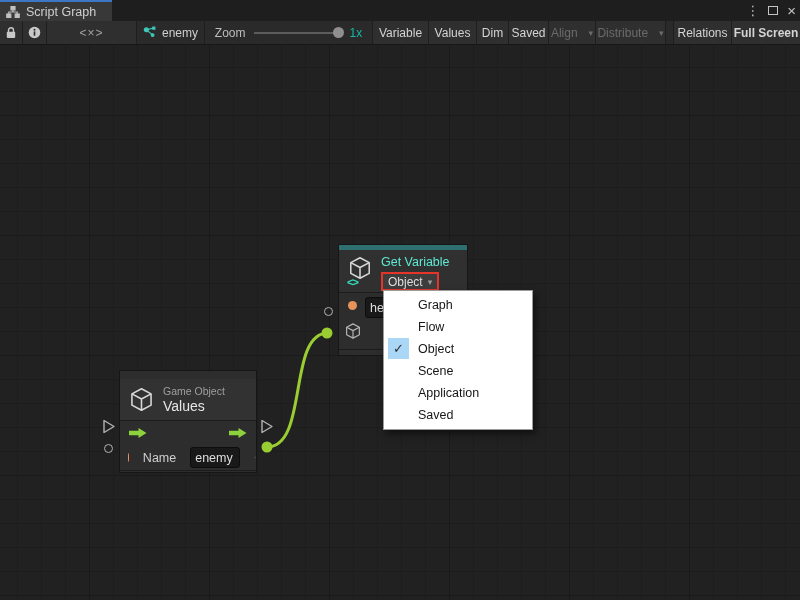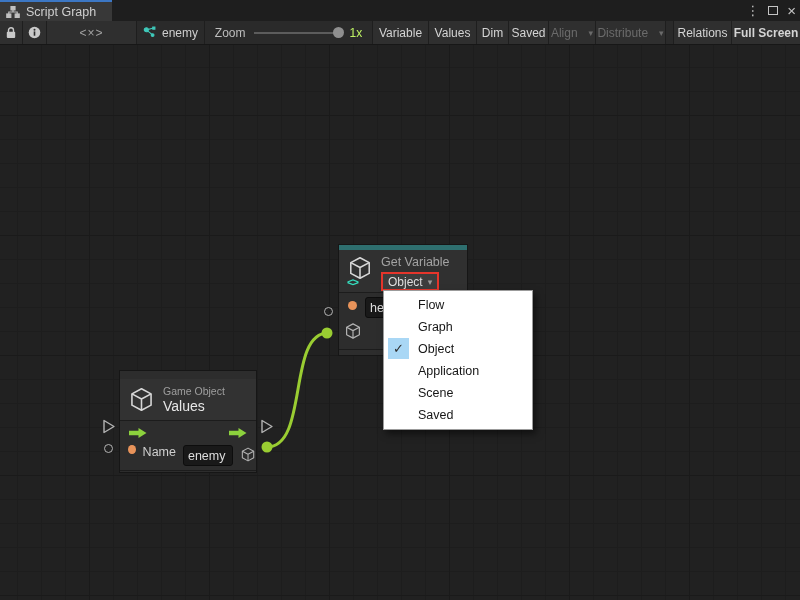--- a/index.html
+++ b/index.html
@@ -46,38 +46,38 @@
 
   
   .node { position:absolute; background:#2d2d2d; border:1px solid #161616; }
   .divider { height:1px; background:#1c1c1c; }
 
   .node-create { left:119px; top:325px; width:138px; height:103px; }
   .n-header { height:41px; display:flex; align-items:center; gap:8px; padding-left:8px; background:#323232;margin-top:8px; }
   .n-cat { font-size:10.5px; color:#9f9f9f; line-height:13px; }
   .n-title { font-size:14px; color:#e6e6e6; line-height:16px; }
   .row-flow { height:24px; position:relative; }
-  .row-name { height:25px; display:flex; gap:7px; padding-left:8px; }
+  .row-name { height:25px; display:flex; align-items:center; gap:14px; padding-left:8px; }
   .n-footer { height:10px; }
   .lbl { font-size:12.5px; color:#cfcfcf; }
   .field { background:#191919; border:1px solid #0d0d0d; border-radius:3px; color:#dedede;
     font-size:12.5px; height:21px; padding:0 4px; font-family:"Liberation Sans",sans-serif; outline:none; }
   .arrow-left { position:absolute; left:7px; top:6px; }
   .arrow-right { position:absolute; right:7px; top:6px; }
 
   .port { position:absolute; }
   .port-circ { width:9px; height:9px; border:1.5px solid #b3b3b3; border-radius:50%; background:transparent; }
   .dot-orange { width:9px; height:9px; border-radius:50%; background:#e8935a; }
 
   .node-getvar { left:338px; top:199px; width:130px; height:112px; }
   .gv-accent { height:5px; background:#2e6f6f; }
   .gv-header { height:42px; display:flex; gap:6px; padding-left:8px; padding-top:5px; background:#303030; }
   .gv-icon-wrap { position:relative; width:28px; height:30px; flex:none; }
   .gv-brackets { position:absolute; left:0px; bottom:-3px; color:#35e0c0; font-size:11px; font-weight:bold; letter-spacing:-1px; }
-  .gv-title { font-size:12.5px; color:#a3a3a3; line-height:15px; }
+  .gv-title { font-size:12.5px; color:#5eead4; line-height:15px; }
   .kind-dd { display:inline-flex; align-items:center; gap:5px; margin-top:2px; background:#3d3d3d;
     border:2px solid #e5352b; padding:0 5px; height:19px; color:#dedede; font-size:12px; cursor:default; }
   .gv-body { position:relative; height:56px; }
 
   
   .menu { position:absolute; left:383px; top:245px; width:150px; height:140px; background:#ffffff;
     border:1px solid #9b9b9b; box-shadow:3px 4px 7px rgba(0,0,0,0.5); padding-top:3px; z-index:10; }
   .menu-item { position:relative; height:22px; line-height:22px; padding-left:34px;
     font-size:12.5px; color:#161616; cursor:default; }
   .check-box { position:absolute; left:4px; top:0px; width:21px; height:21px; background:#a9d7f5;
@@ -133,21 +133,21 @@
           <circle cx="11" cy="10" r="1.6"></circle>
         </g>
       </svg>
       <span style="color:#cfcfcf">enemy</span>
     </div>
     <div class="tb-seg zoomgroup" style="width:168px">
       <span style="color:#bdbdbd">Zoom</span>
       <span class="zoom-track">
         <span class="zoom-handle"></span>
       </span>
-      <span style="color:#bef264">1x</span>
+      <span style="color:#14b8a6">1x</span>
     </div>
     <div class="tb-seg tb-btn" style="width:56px">
       <span>Variable</span>
       </div>
     <div class="tb-seg tb-btn" style="width:48px">
       <span>Values</span>
       </div>
     <div class="tb-seg tb-btn" style="width:32px">
       <span>Dim</span>
       </div>
@@ -255,28 +255,28 @@
         <path d="M2,1.5 L12,7.5 L2,13.5 Z" stroke="#b3b3b3" stroke-width="1.4" fill="none" stroke-linejoin="round"></path>
       </svg>
       <span class="port port-circ" style="left:-16px; top:73px;"></span>
       <svg class="port" style="right:-18px; top:48px;" width="14" height="15" viewBox="0 0 14 15">
         <path d="M2,1.5 L12,7.5 L2,13.5 Z" stroke="#b3b3b3" stroke-width="1.4" fill="none" stroke-linejoin="round"></path>
       </svg>
     </div>
 
     <div class="menu">
       <div class="menu-item">
+        <span>Graph</span></div>
+      <div class="menu-item">
         <span>Flow</span></div>
-      <div class="menu-item">
-        <span>Graph</span></div>
       <div class="menu-item">
         <span class="check-box">✓</span>
         <span>Object</span></div>
       <div class="menu-item">
+        <span>Scene</span></div>
+      <div class="menu-item">
         <span>Application</span></div>
-      <div class="menu-item">
-        <span>Scene</span></div>
       <div class="menu-item">
         <span>Saved</span></div>
     </div>
 
   </div>
 </div>
 
 </body></html>

